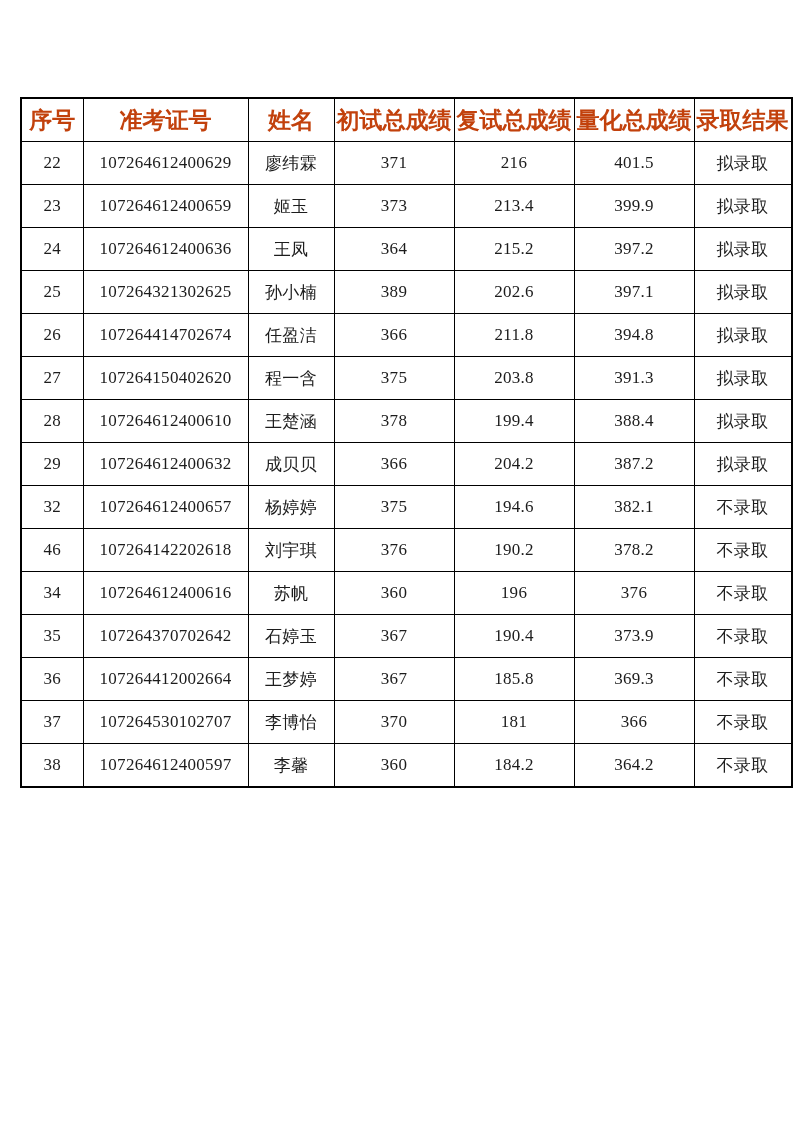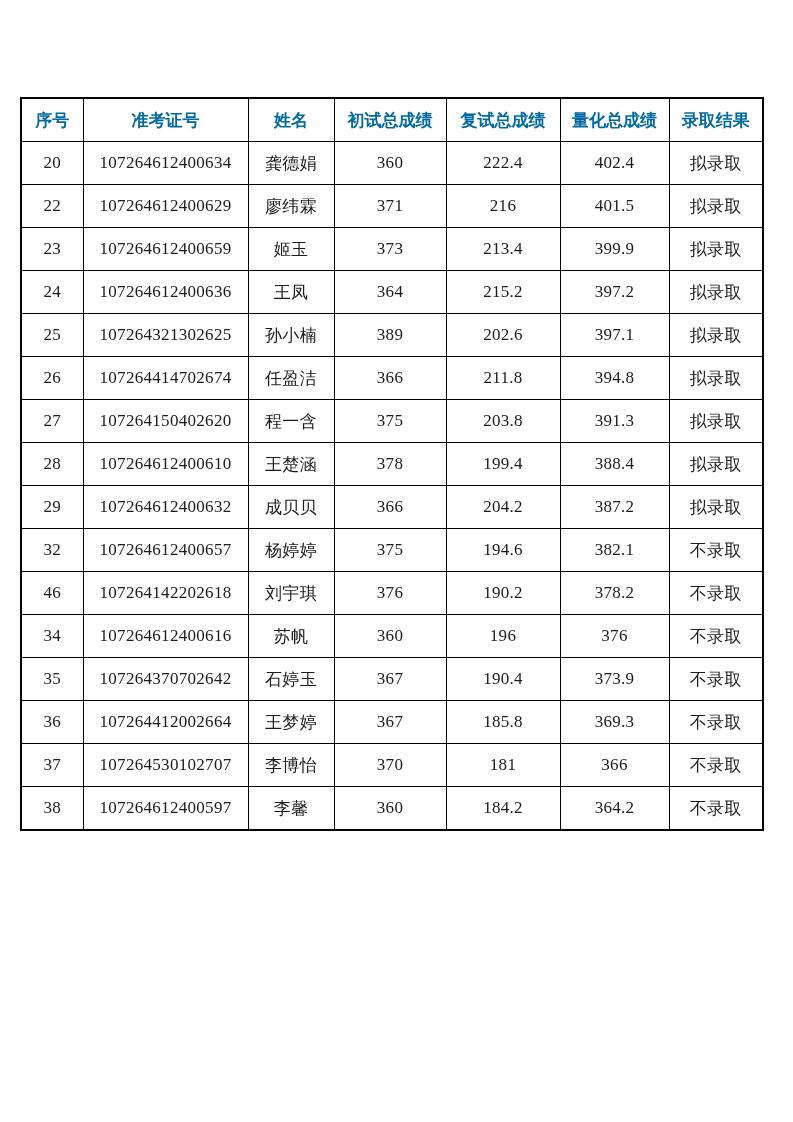--- a/index.html
+++ b/index.html
@@ -37,22 +37,22 @@
     height: 42px;
     padding: 0 2px;
     text-align: center;
     vertical-align: middle;
     overflow: hidden;
     white-space: nowrap;
   }
   table.results th {
     font-family: "Liberation Sans", "DejaVu Sans", sans-serif;
     font-weight: bold;
-    font-size: 17px;
-    color: #0369a1;
+    font-size: 23px;
+    color: #c2410c;
   }
   table.results td {
     font-size: 17px;
     letter-spacing: 0.3px;
   }
   table.results td.num {
     font-variant-numeric: lining-nums;
   }
 </style>
 </head>
@@ -75,29 +75,20 @@
           <th>准考证号</th>
           <th>姓名</th>
           <th>初试总成绩</th>
           <th>复试总成绩</th>
           <th>量化总成绩</th>
           <th>录取结果</th>
         </tr>
     </thead>
     <tbody>
         <tr>
-          <td class="num">20</td>
-          <td>107264612400634</td>
-          <td>龚德娟</td>
-          <td class="num">360</td>
-          <td class="num">222.4</td>
-          <td class="num">402.4</td>
-          <td>拟录取</td>
-        </tr>
-        <tr>
           <td class="num">22</td>
           <td>107264612400629</td>
           <td>廖纬霖</td>
           <td class="num">371</td>
           <td class="num">216</td>
           <td class="num">401.5</td>
           <td>拟录取</td>
         </tr>
         <tr>
           <td class="num">23</td>

